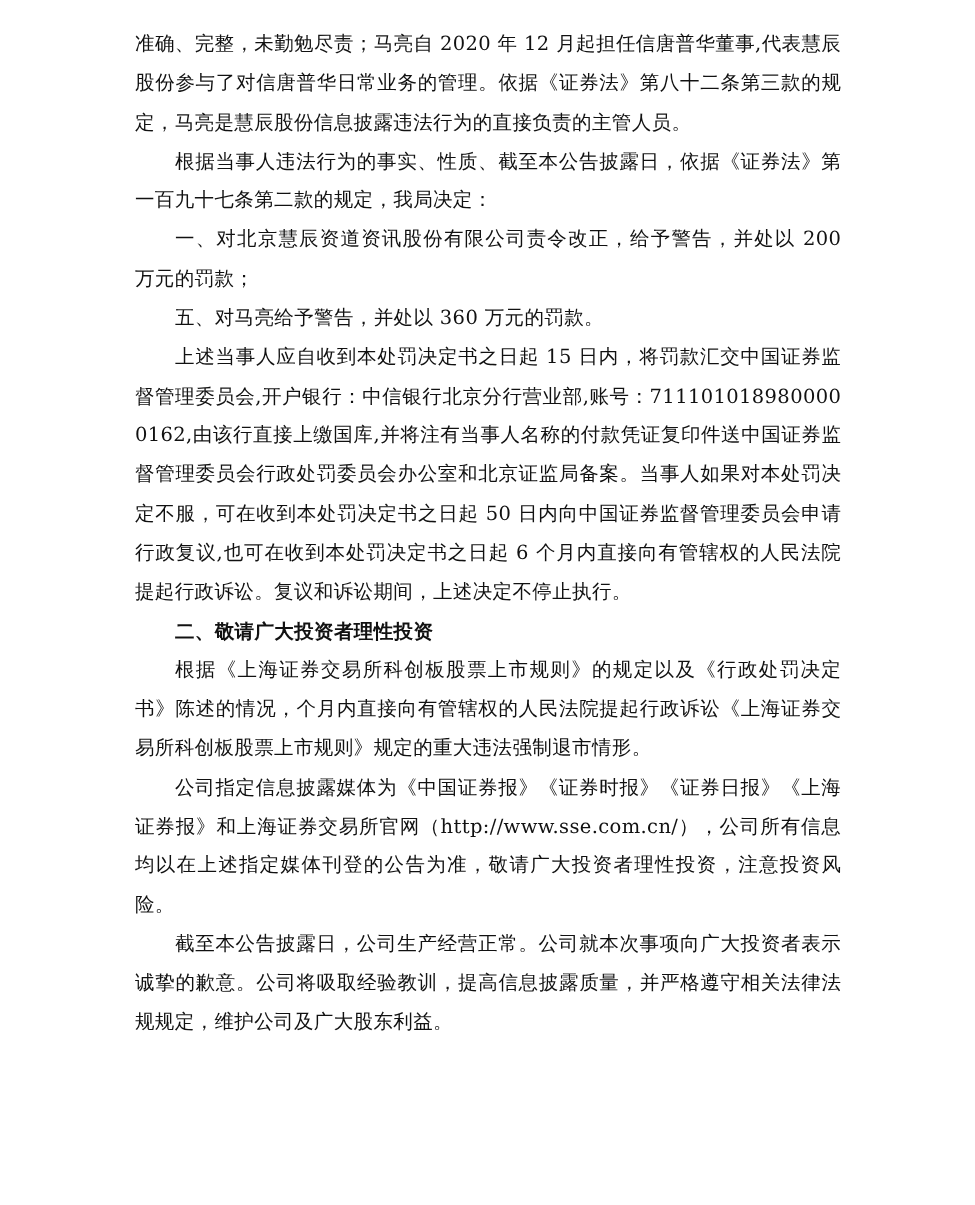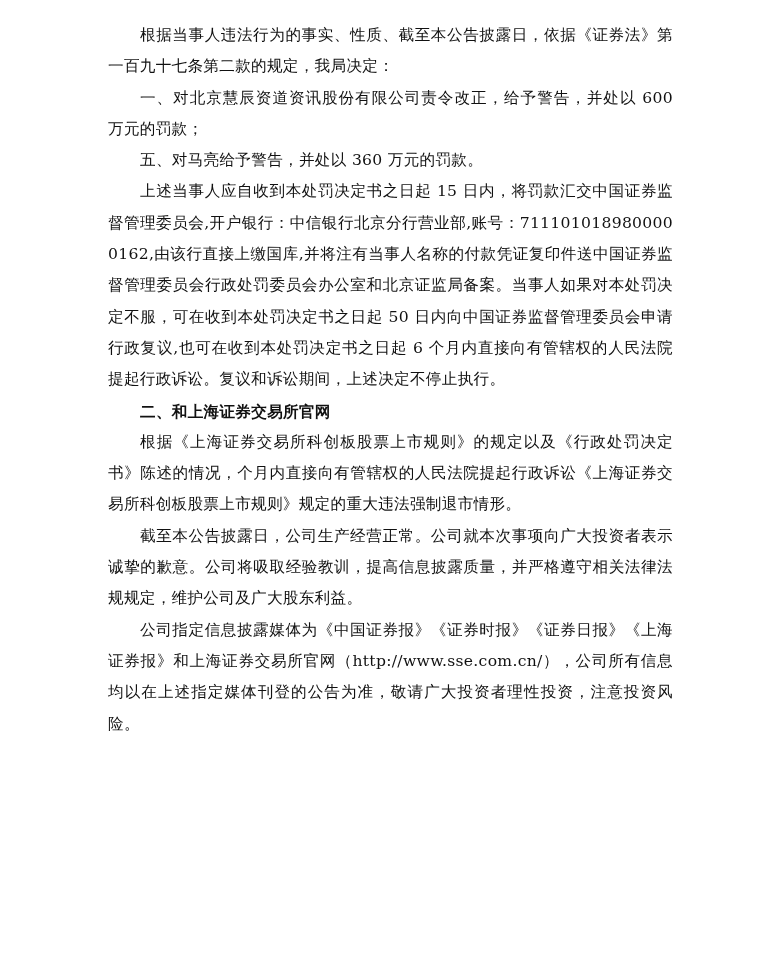--- a/index.html
+++ b/index.html
@@ -8,21 +8,22 @@
   .page { position: absolute; left: 108px; top: 20px; width: 565px; }
   .para { font-size: 15.6px; line-height: 31.3px; text-align: justify;
           text-align-last: left; margin: 0; word-break: break-all; letter-spacing: 0.3px; }
   .indent { text-indent: 32px; }
   .heading { font-weight: bold; }
 </style>
 </head>
 <body>
 
 <div class="page">
+  <p class="para">准确、完整，未勤勉尽责；马亮自 2020 年 12 月起担任信唐普华董事,代表慧辰股份参与了对信唐普华日常业务的管理。依据《证券法》第八十二条第三款的规定，马亮是慧辰股份信息披露违法行为的直接负责的主管人员。</p>
   <p class="para indent">根据当事人违法行为的事实、性质、截至本公告披露日，依据《证券法》第一百九十七条第二款的规定，我局决定：</p>
-  <p class="para indent">一、对北京慧辰资道资讯股份有限公司责令改正，给予警告，并处以 600 万元的罚款；</p>
+  <p class="para indent">一、对北京慧辰资道资讯股份有限公司责令改正，给予警告，并处以 200 万元的罚款；</p>
   <p class="para indent">五、对马亮给予警告，并处以 360 万元的罚款。</p>
   <p class="para indent">上述当事人应自收到本处罚决定书之日起 15 日内，将罚款汇交中国证券监督管理委员会,开户银行：中信银行北京分行营业部,账号：7111010189800000162,由该行直接上缴国库,并将注有当事人名称的付款凭证复印件送中国证券监督管理委员会行政处罚委员会办公室和北京证监局备案。当事人如果对本处罚决定不服，可在收到本处罚决定书之日起 50 日内向中国证券监督管理委员会申请行政复议,也可在收到本处罚决定书之日起 6 个月内直接向有管辖权的人民法院提起行政诉讼。复议和诉讼期间，上述决定不停止执行。</p>
-  <p class="para indent heading">二、和上海证券交易所官网</p>
+  <p class="para indent heading">二、敬请广大投资者理性投资</p>
   <p class="para indent">根据《上海证券交易所科创板股票上市规则》的规定以及《行政处罚决定书》陈述的情况，个月内直接向有管辖权的人民法院提起行政诉讼《上海证券交易所科创板股票上市规则》规定的重大违法强制退市情形。</p>
+  <p class="para indent">公司指定信息披露媒体为《中国证券报》《证券时报》《证券日报》《上海证券报》和上海证券交易所官网（http://www.sse.com.cn/），公司所有信息均以在上述指定媒体刊登的公告为准，敬请广大投资者理性投资，注意投资风险。</p>
   <p class="para indent">截至本公告披露日，公司生产经营正常。公司就本次事项向广大投资者表示诚挚的歉意。公司将吸取经验教训，提高信息披露质量，并严格遵守相关法律法规规定，维护公司及广大股东利益。</p>
-  <p class="para indent">公司指定信息披露媒体为《中国证券报》《证券时报》《证券日报》《上海证券报》和上海证券交易所官网（http://www.sse.com.cn/），公司所有信息均以在上述指定媒体刊登的公告为准，敬请广大投资者理性投资，注意投资风险。</p>
 </div>
 
 </body></html>

